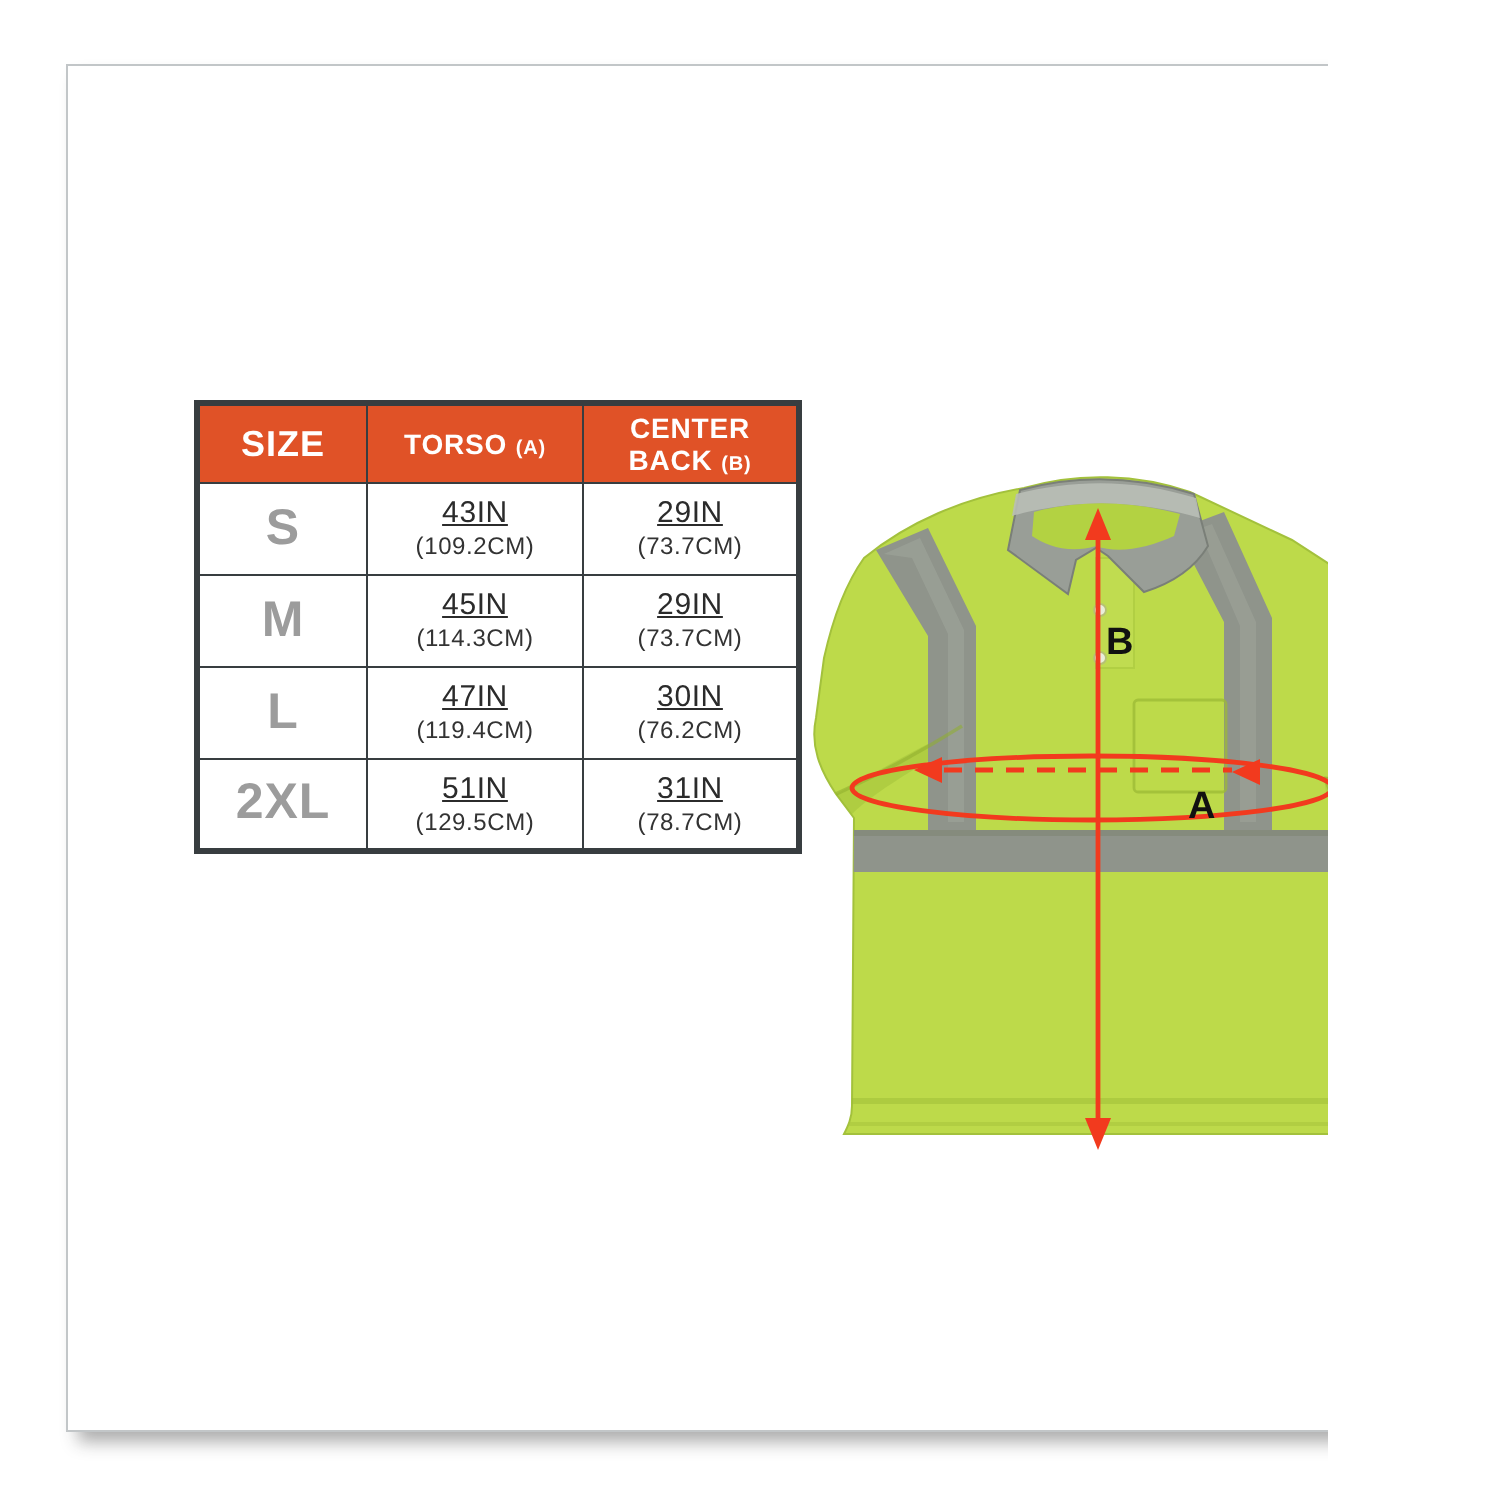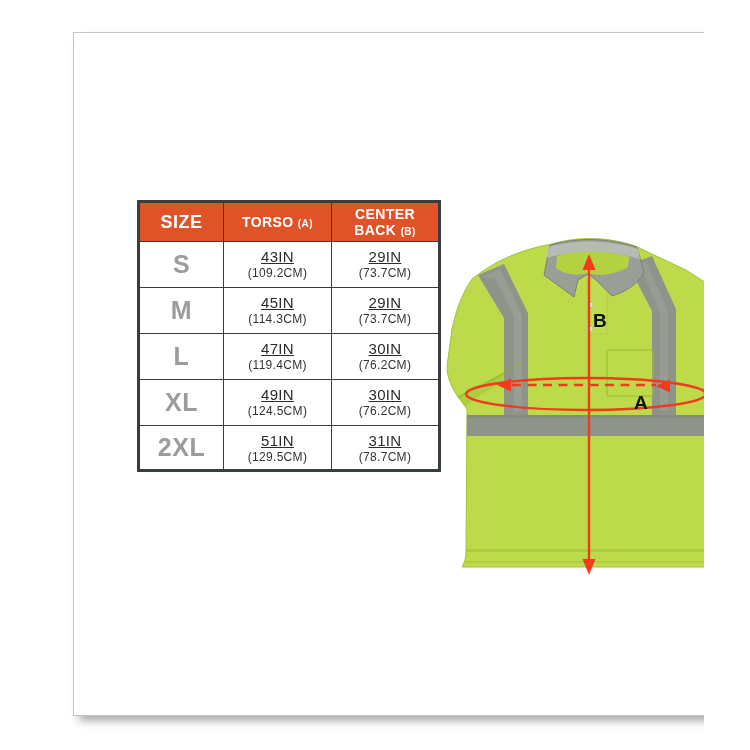--- a/index.html
+++ b/index.html
@@ -1,17 +1,17 @@
 <!DOCTYPE html>
 <html><head>
 <meta charset="utf-8">
 <style>
   html,body{margin:0;padding:0;background:#fff;width:750px;height:750px;
     font-family:"Liberation Sans",sans-serif;-webkit-font-smoothing:antialiased;}
-  .stage{position:relative;width:664px;height:750px;background:#fff;overflow:hidden;margin-left:40px;}
+  .stage{position:relative;width:664px;height:750px;background:#fff;overflow:hidden;}
   .card{position:absolute;left:33px;top:32px;width:684px;height:682px;background:#fff;
     border:1.5px solid #c2c6c8;box-shadow:5px 6px 8px -1px rgba(40,40,40,.38);}
 
   
   table.size-chart{position:absolute;left:63px;top:167px;border-collapse:collapse;
     table-layout:fixed;width:301px;}
   table.size-chart col.c0{width:85px}
   table.size-chart col.c1{width:108px}
   table.size-chart col.c2{width:108px}
   table.size-chart{border:3px solid #383d40;}
@@ -87,31 +87,20 @@
           <td>
               <div class="in">47IN</div>
               <div class="cm">(119.4CM)</div>
             </td>
           <td>
               <div class="in">30IN</div>
               <div class="cm">(76.2CM)</div>
             </td>
         </tr>
         <tr>
-          <td class="size">XL</td>
-          <td>
-              <div class="in">49IN</div>
-              <div class="cm">(124.5CM)</div>
-            </td>
-          <td>
-              <div class="in">30IN</div>
-              <div class="cm">(76.2CM)</div>
-            </td>
-        </tr>
-        <tr>
           <td class="size">2XL</td>
           <td>
               <div class="in">51IN</div>
               <div class="cm">(129.5CM)</div>
             </td>
           <td>
               <div class="in">31IN</div>
               <div class="cm">(78.7CM)</div>
             </td>
         </tr>

